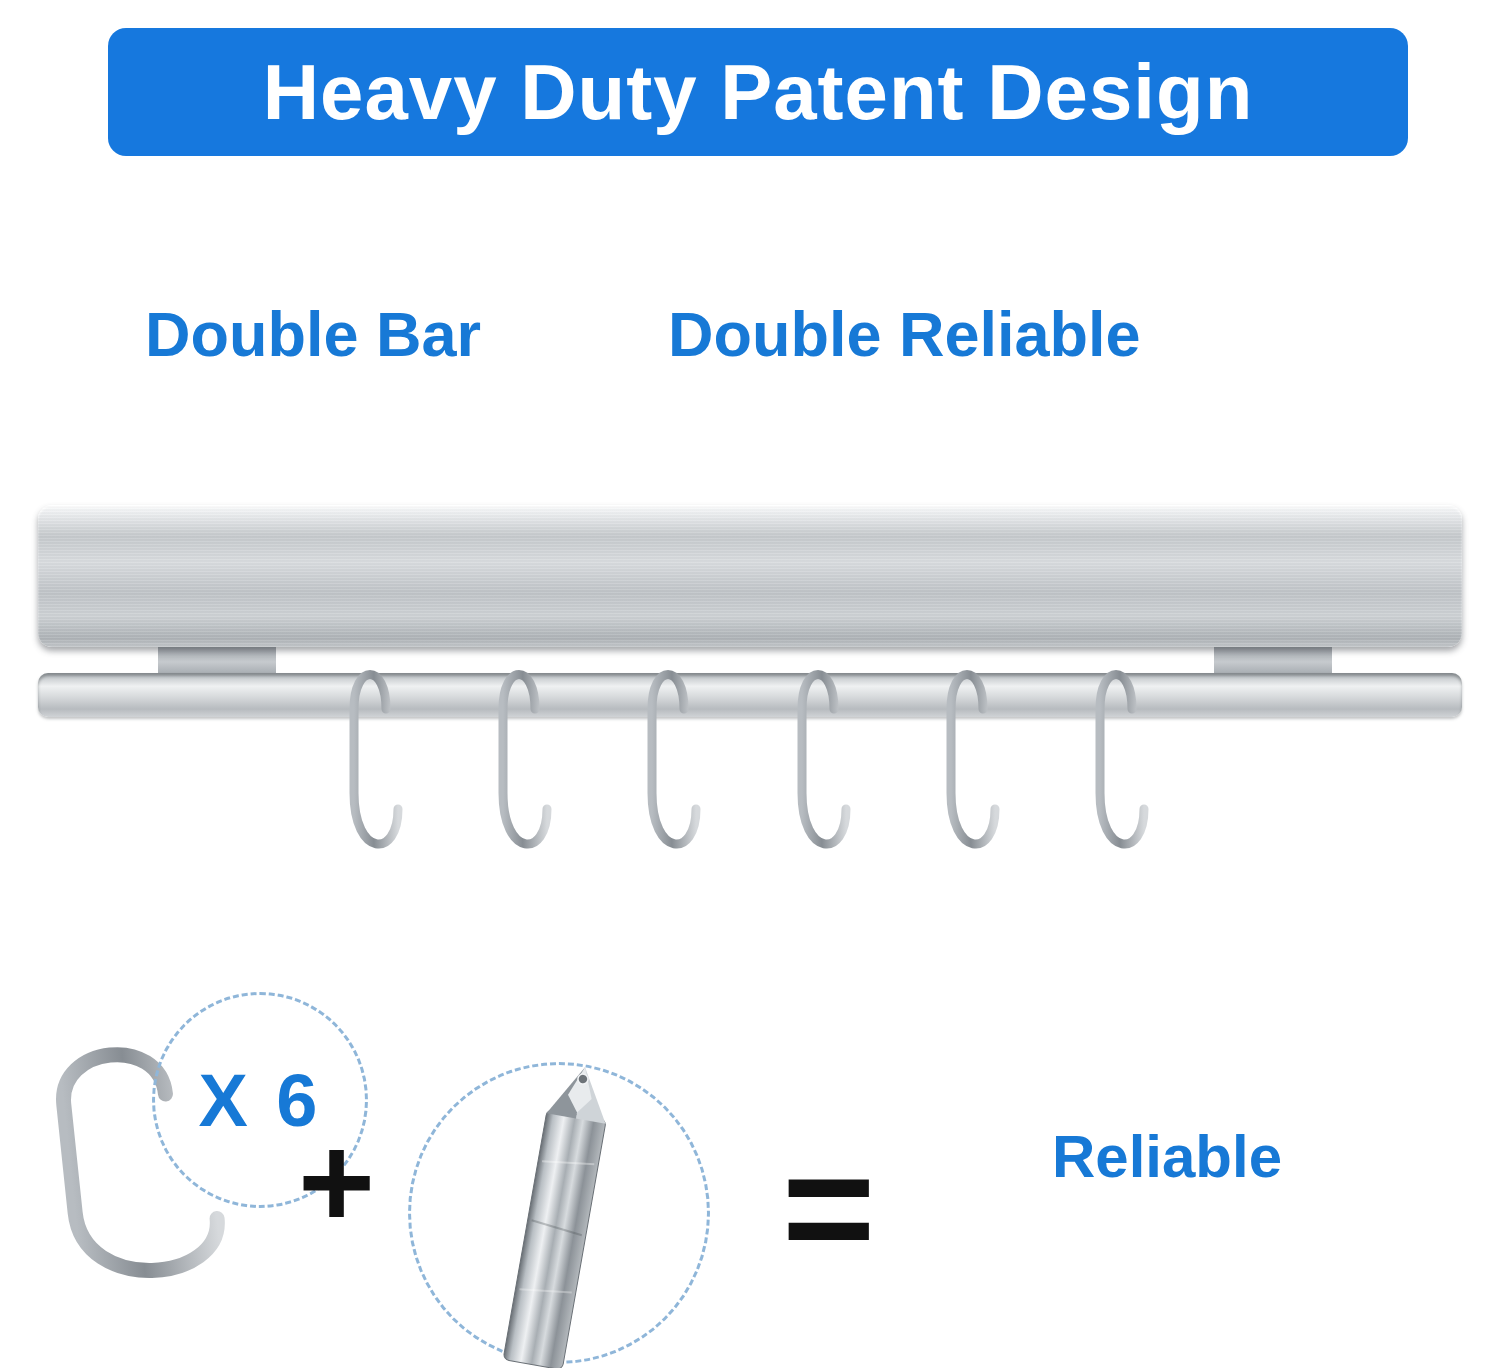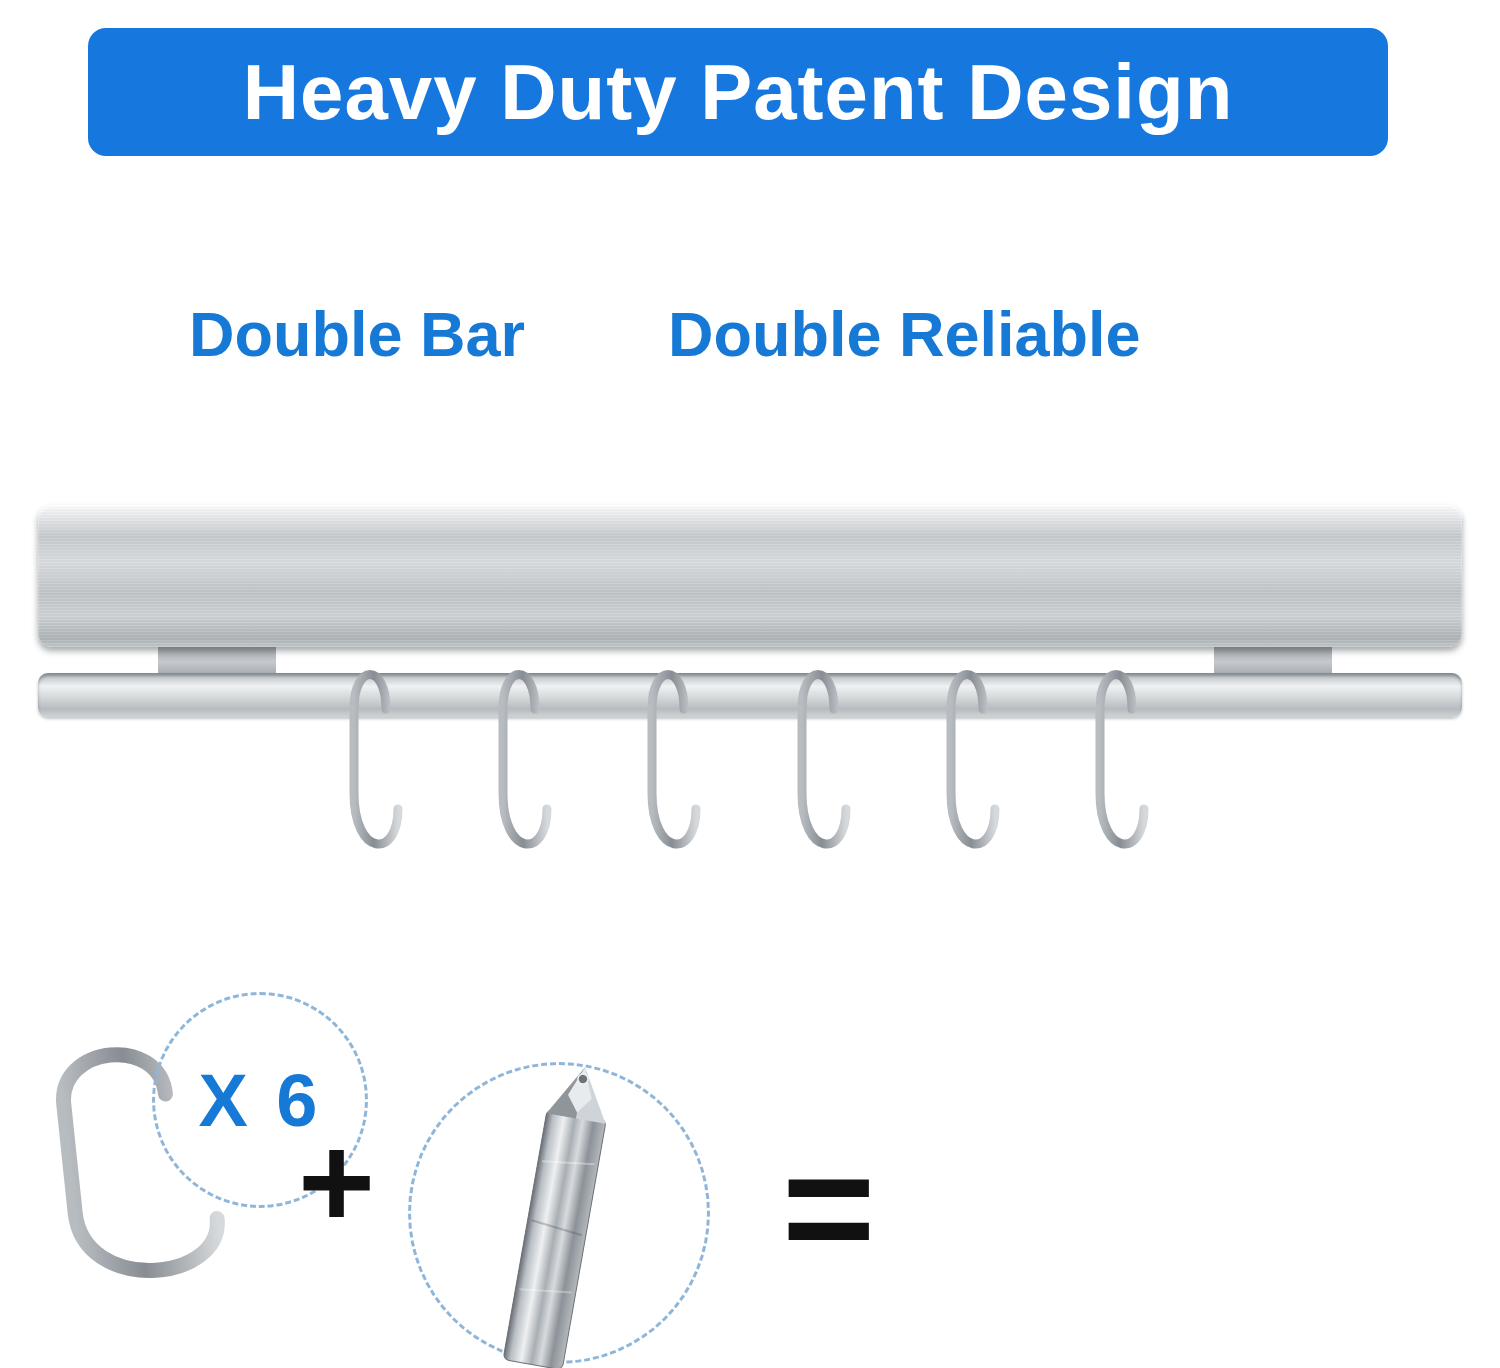--- a/index.html
+++ b/index.html
@@ -6,21 +6,21 @@
   body {
     width: 1500px; height: 1368px;
     background: #ffffff;
     position: relative;
     overflow: hidden;
     font-family: "Liberation Sans", sans-serif;
   }
 
   
   .banner {
-    position: absolute; left: 88px; top: 28px;
+    position: absolute; left: 108px; top: 28px;
     width: 1300px; height: 128px;
     background: var(--banner-bg, #1678de);
     border-radius: 18px;
     display: flex; align-items: center; justify-content: center;
   }
   .banner-title {
     color: #ffffff;
     font-size: 78px;
     font-weight: bold;
     letter-spacing: 1px;
@@ -29,21 +29,21 @@
 
   
   .feature-label {
     position: absolute;
     top: 298px;
     color: var(--accent, #1779d6);
     font-size: 63px;
     font-weight: bold;
     white-space: nowrap;
   }
-  .feature-label.left  { left: 145px; margin-left: 44px; }
+  .feature-label.left  { left: 145px; }
   .feature-label.right { left: 668px; }
 
   
   .rack {
     position: absolute; left: 38px; top: 505px;
     width: 1424px; height: 420px;
   }
   .mount-foot {
     position: absolute; top: 136px;
     width: 118px; height: 38px;
@@ -224,13 +224,14 @@
 
     <line x1="34" y1="110" x2="86" y2="104" stroke="rgba(255,255,255,0.35)" stroke-width="2"></line>
     <line x1="34" y1="170" x2="86" y2="176" stroke="rgba(70,75,80,0.30)" stroke-width="2"></line>
     <line x1="34" y1="240" x2="86" y2="234" stroke="rgba(255,255,255,0.30)" stroke-width="2"></line>
   </svg>
 </div>
 
 <div class="equals-sign">=</div>
 
 <div class="result-text">
+  <div>Reliable</div>
 </div>
 
 </body></html>

